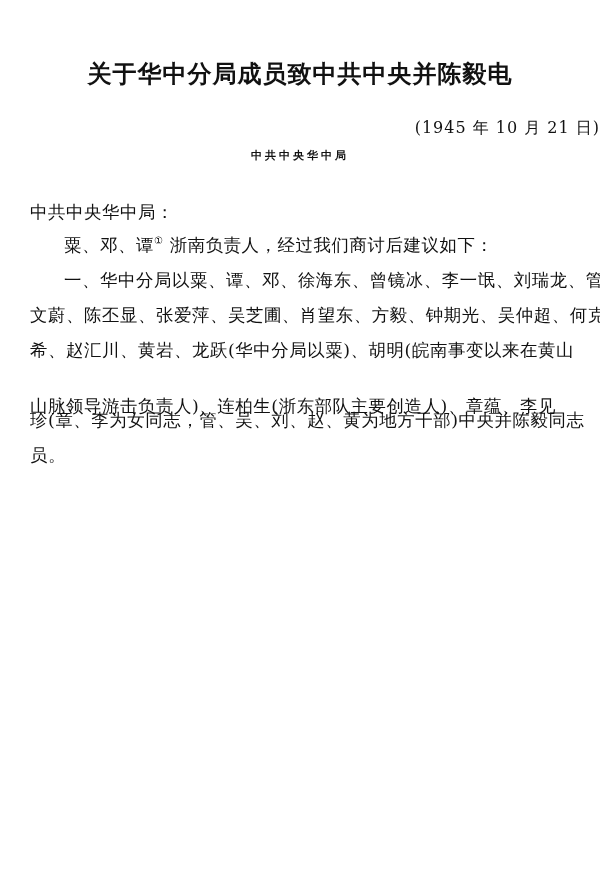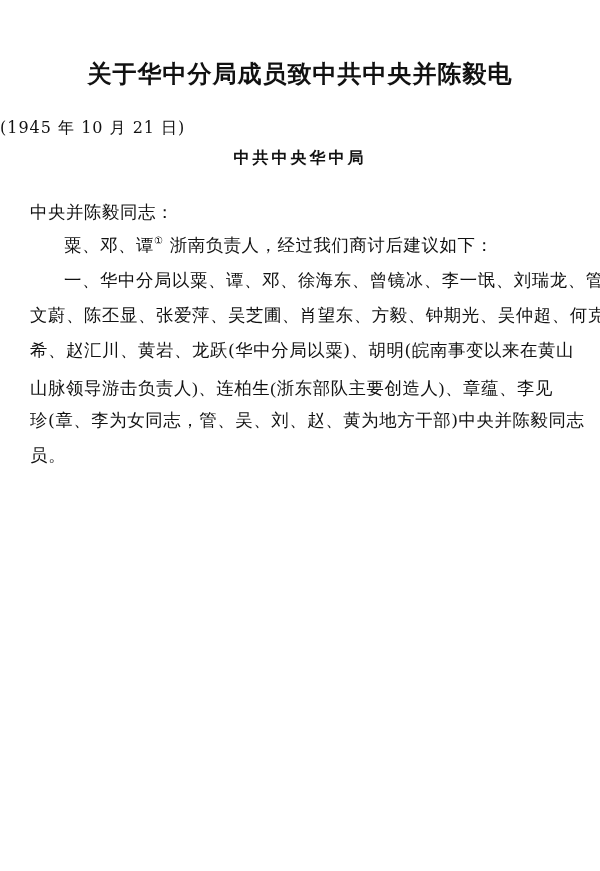--- a/index.html
+++ b/index.html
@@ -1,40 +1,40 @@
 <!DOCTYPE html>
 <html><head>
   <meta charset="utf-8">
   <style>
     html, body { margin: 0; padding: 0; background: #ffffff; }
     body { width: 600px; height: 871px; position: relative; overflow: hidden; color: #111; font-family: "DejaVu Serif", serif; }
     .title { position: absolute; top: 58px; left: 0; width: 600px; text-align: center; font-family: "DejaVu Sans", sans-serif; font-weight: bold; font-size: 24px; letter-spacing: 1px; }
-    .date { position: absolute; top: 118px; left: 0; width: 600px; text-align: left; font-size: 16px; letter-spacing: 1px; }
-    .author { position: absolute; top: 148px; left: 0; width: 600px; text-align: center; font-size: 16px; font-weight: bold; letter-spacing: 3px; }
+    .date { position: absolute; top: 118px; left: 0; width: 600px; text-align: right; font-size: 16px; letter-spacing: 1px; }
+    .author { position: absolute; top: 148px; left: 0; width: 600px; text-align: center; font-size: 11px; font-weight: bold; letter-spacing: 3px; }
     .line { position: absolute; left: 30px; font-size: 17.4px; white-space: nowrap; letter-spacing: 0.6px; }
     .indent { left: 64px; }
     .sup { font-size: 10px; vertical-align: super; }
   </style>
 </head>
 <body>
 
 <div class="title">关于华中分局成员致中共中央并陈毅电</div>
 <div class="date">(1945 年 10 月 21 日)</div>
 <div class="author">中共中央华中局</div>
 
-<div class="line" style="top:200px;">中央并陈毅同志：</div>
+<div class="line" style="top:200px;">中共中央华中局：</div>
 
 <div class="line indent" style="top:233px;">
   <span>粟、邓、谭</span><span class="sup">①</span><span> 浙南负责人，经过我们商讨后建议如下：</span>
 </div>
 
 <div class="line indent" style="top:268px;">一、华中分局以粟、谭、邓、徐海东、曾镜冰、李一氓、刘瑞龙、管</div>
 <div class="line" style="top:303px;">文蔚、陈丕显、张爱萍、吴芝圃、肖望东、方毅、钟期光、吴仲超、何克</div>
 <div class="line" style="top:338px;">希、赵汇川、黄岩、龙跃(华中分局以粟)、胡明(皖南事变以来在黄山</div>
-<div class="line" style="top:376px;font-family:Liberation Serif, serif;">山脉领导游击负责人)、连柏生(浙东部队主要创造人)、章蕴、李见</div>
+<div class="line" style="top:394px;">山脉领导游击负责人)、连柏生(浙东部队主要创造人)、章蕴、李见</div>
 <div class="line" style="top:408px;">珍(章、李为女同志，管、吴、刘、赵、黄为地方干部)中央并陈毅同志</div>
 <div class="line" style="top:408px; top:410px; top:412px;"></div>
 
 <div class="line" style="top:410px; left:30px; margin-top:0;"></div>
 
 <div class="line" style="top:410px;"></div>
 
 <div class="line" style="top:443px;">员。</div>
 
 <div class="line indent" style="top:443px; top:446px; top:445px;"></div>

